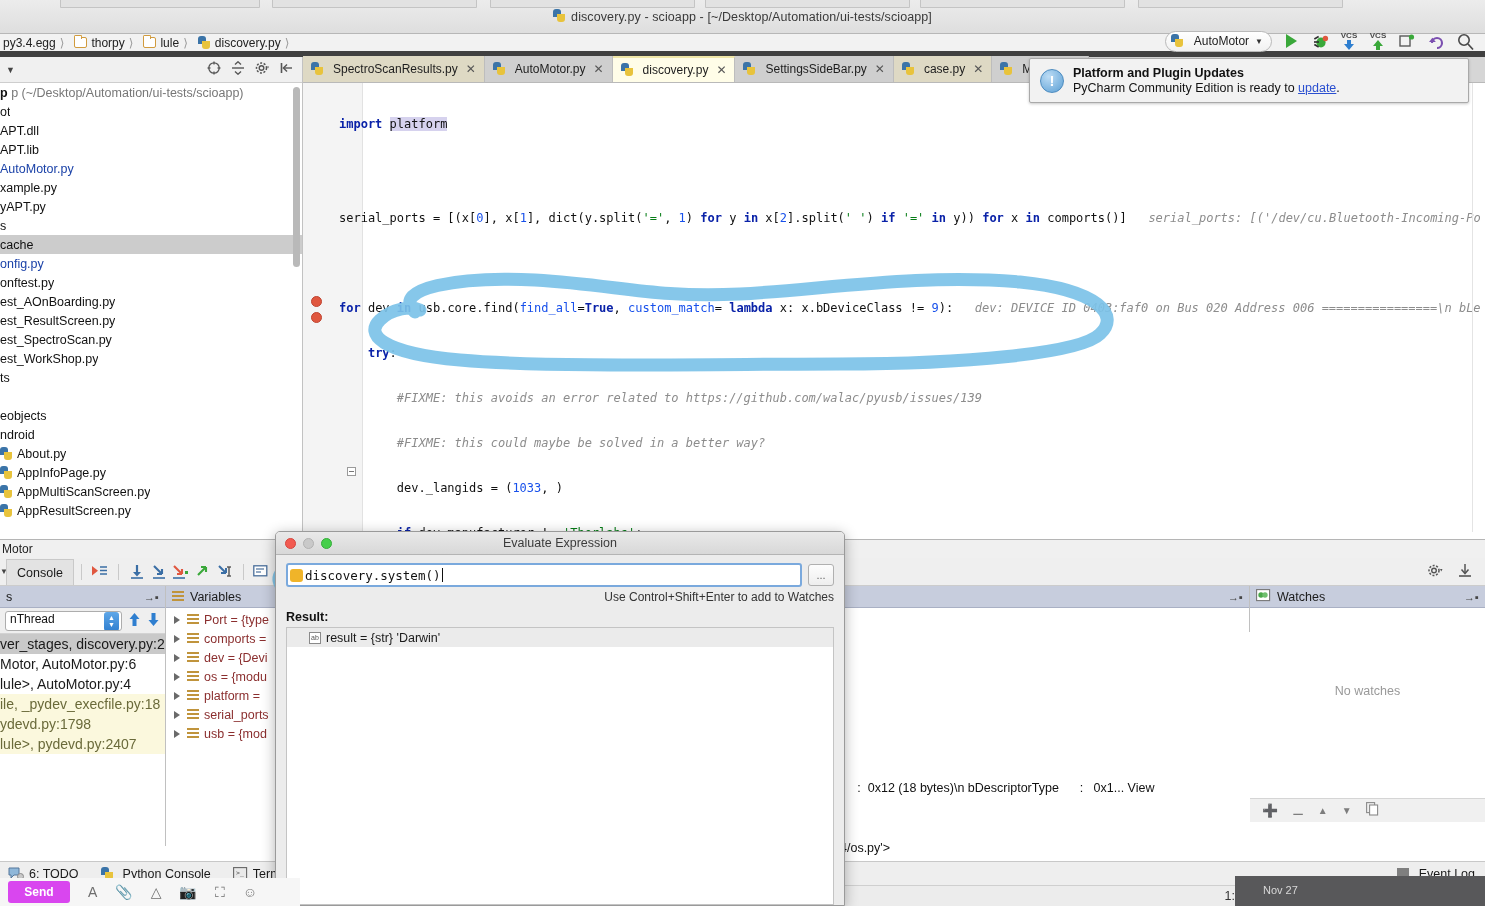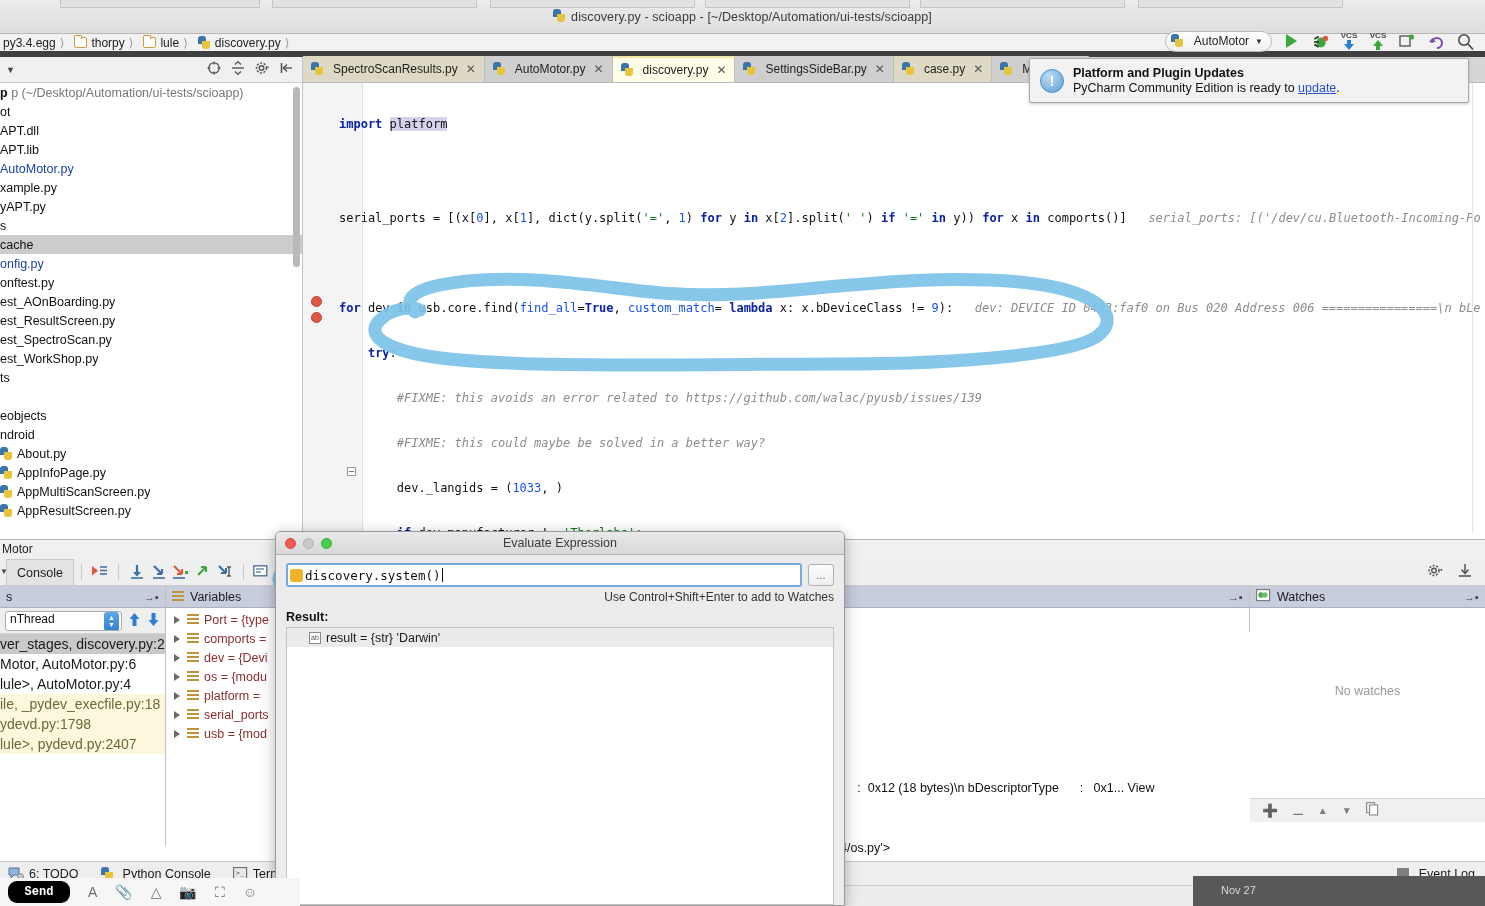--- a/index.html
+++ b/index.html
@@ -228,26 +228,26 @@
     background:#ececec; border-top:1px solid #cfcfcf; display:flex; align-items:center;
     font-size:12.5px; color:#333; padding-left:6px;
   }
   .statusbar .right { margin-left:auto; display:flex; align-items:center; gap:16px; padding-right:10px;}
 
   
   .dockbar {
     position:absolute; left:0; bottom:0; width:300px; height:28px; background:#f6f6f6;
     display:flex; align-items:center; gap:18px; padding-left:8px; z-index:70;
   }
-  .send-btn { width:62px;height:22px;background:#000000;border-radius:9px;color:#fff;font-size:12px;
-              display:flex;align-items:center;justify-content:center;font-weight:bold;font-family:Liberation Mono, monospace;}
+  .send-btn { width:62px;height:22px;background:#d946ef;border-radius:3px;color:#fff;font-size:12px;
+              display:flex;align-items:center;justify-content:center;font-weight:bold;}
   .dock-ico { color:#6e6e6e; font-size:14px; }
 
   
-  .desk-strip { position:absolute; right:0; bottom:0; width:292px; height:30px; background:#58585a; z-index:5;}
+  .desk-strip { position:absolute; right:0; bottom:0; width:250px; height:30px; background:#58585a; z-index:5;}
   .desk-strip .d { color:#d8d8d8; font-size:11px; padding:8px 0 0 28px;}
 
   
   .ann { position:absolute; z-index:55; pointer-events:none; }
   .ann svg { display:block; overflow:visible; }
 </style>
 </head>
 <body>
 
 <div class="app">

